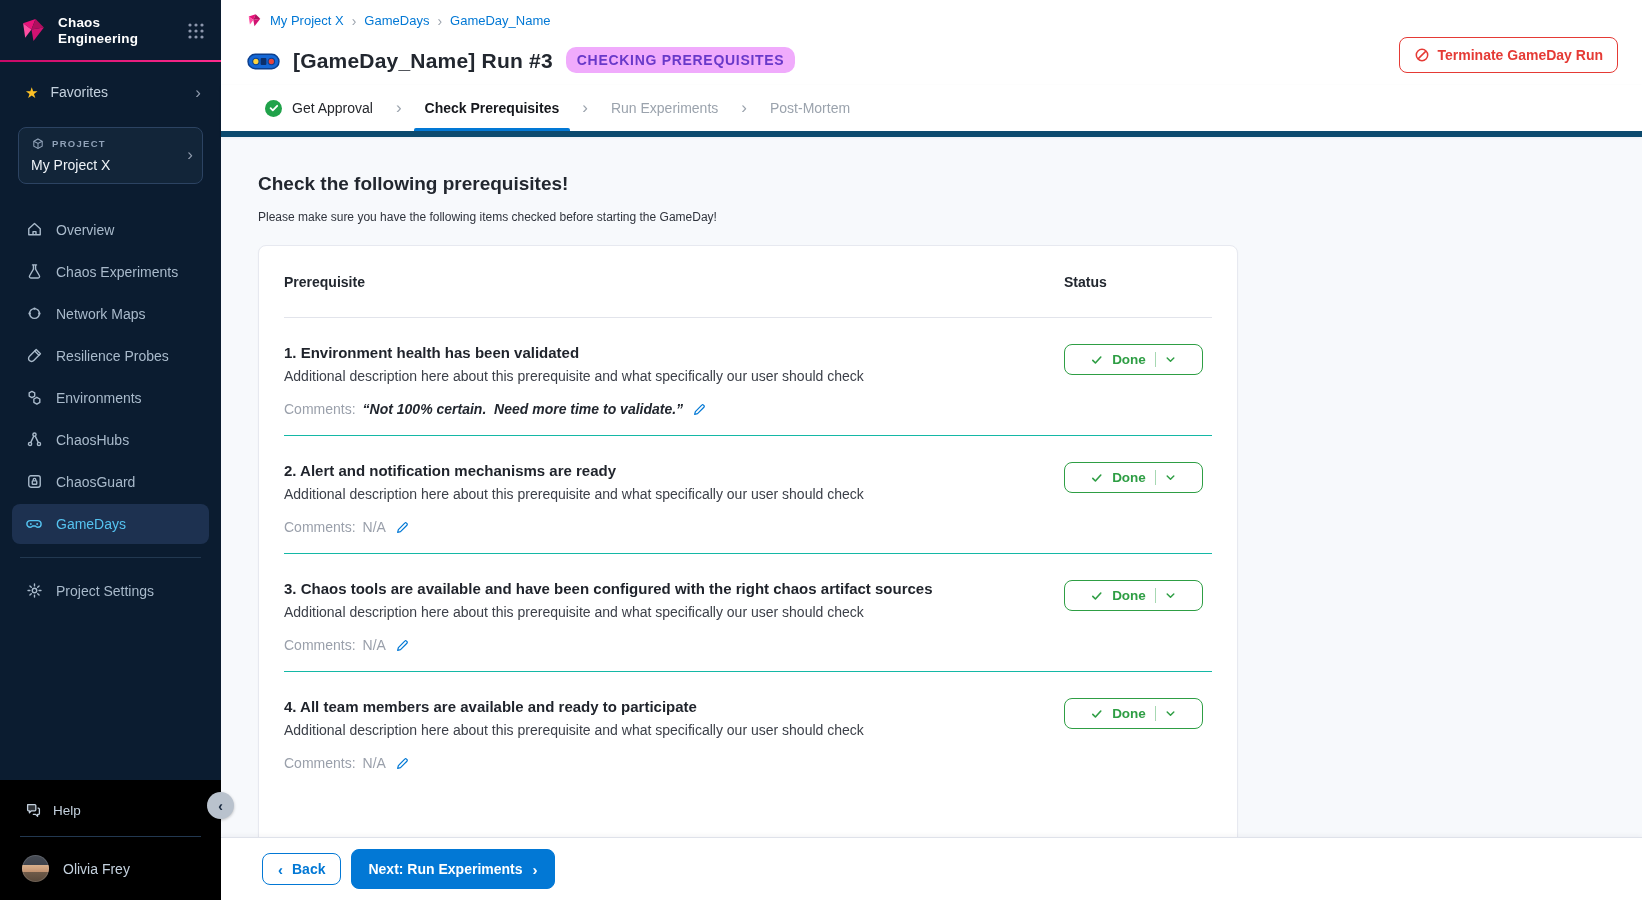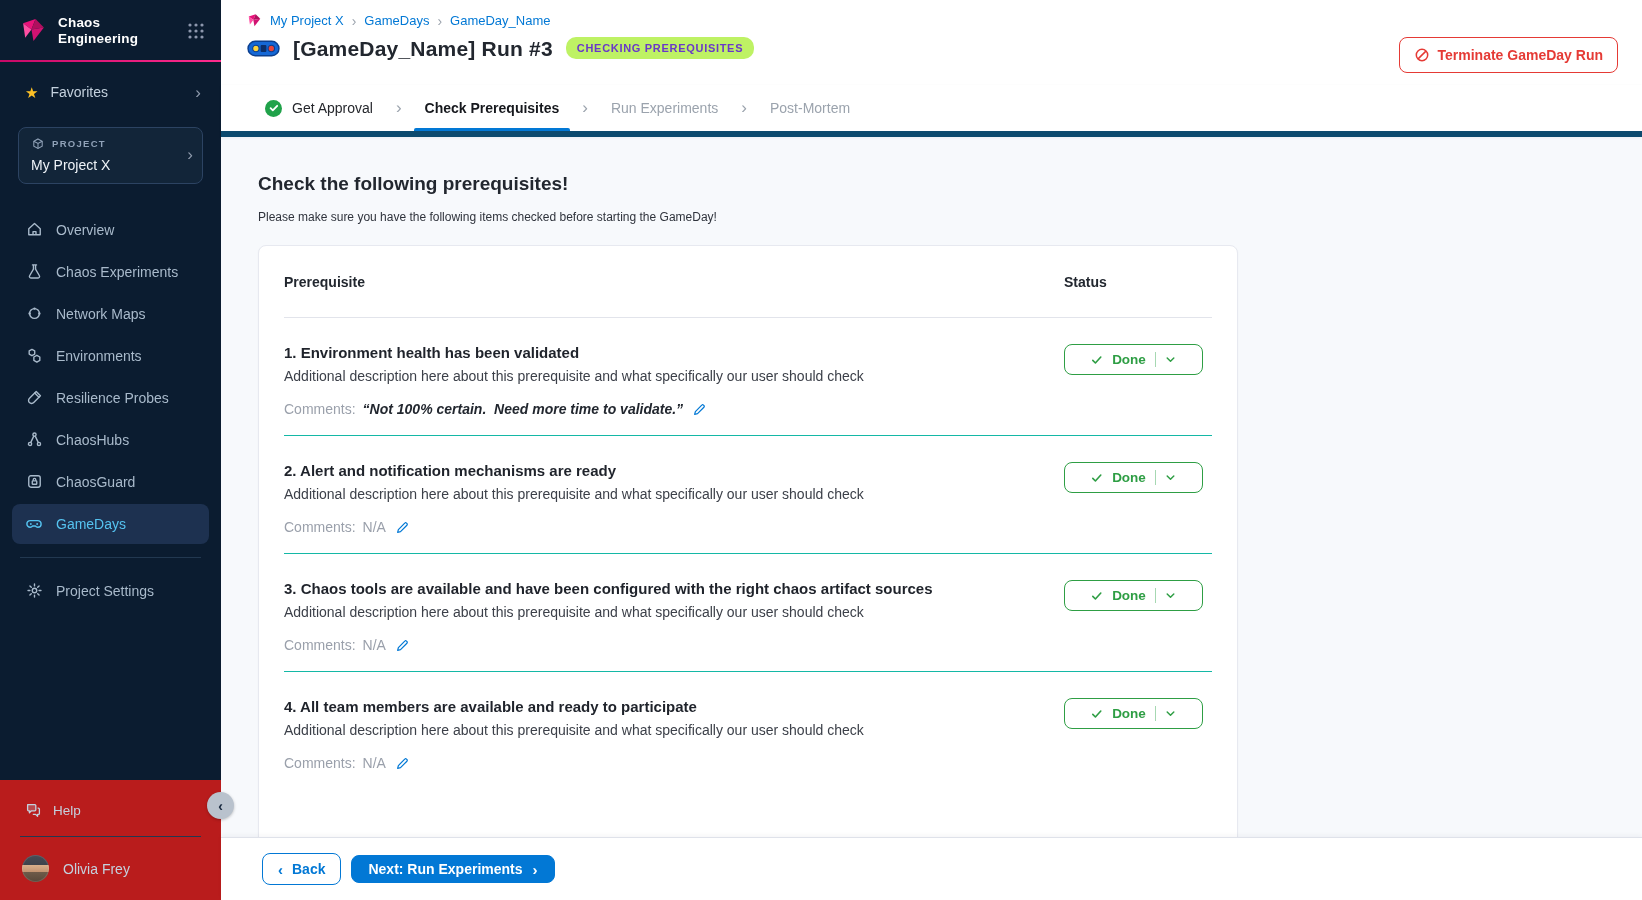--- a/index.html
+++ b/index.html
@@ -36,21 +36,21 @@
 
   nav { display:block; padding-top:10px; }
   .nav-item {
     display:flex; align-items:center; gap:13px; height:40px; margin:2px 12px;
     padding:0 13px; border-radius:8px; font-size:14px; color:#a9bacb; cursor:pointer;
   }
   .nav-item .nav-ic { display:flex; width:18px; justify-content:center; }
   .nav-item.active { background:#1d3150; color:#55c3f0; }
   .side-divider { height:1px; background:#223850; margin:13px 20px; }
 
-  .sidebar-bottom { position:absolute; left:0; right:0; bottom:0; background:#b91c1c; padding:16px 0 14px; }
+  .sidebar-bottom { position:absolute; left:0; right:0; bottom:0; background:#000000; padding:16px 0 14px; }
   .help-row { display:flex; align-items:center; gap:12px; padding:6px 25px 18px; font-size:13.5px; color:#c4d1de; cursor:pointer; }
   .bottom-divider { height:1px; background:#223850; margin:0 20px 14px; }
   .user-row { display:flex; align-items:center; gap:14px; padding:4px 22px; cursor:pointer; }
   .avatar {
     width:27px; height:27px; border-radius:50%;
     background:linear-gradient(180deg,#474c55 0%,#3e434c 36%,#d8b18d 36%,#c29270 64%,#6e5a49 64%,#57483a 100%);
     box-shadow:inset 0 0 0 1px rgba(255,255,255,.12);
   }
   .user-name { font-size:14px; color:#c4d1de; }
   .collapse-handle {
@@ -59,24 +59,24 @@
     font-size:14px; font-weight:700; z-index:6; cursor:pointer; box-shadow:0 1px 3px rgba(0,0,0,.25);
   }
 
   
   .main { flex:1; min-width:0; display:flex; flex-direction:column; background:#f7f9fc; position:relative; }
 
   header { background:#fff; height:85px; padding:13px 24px 0 26px; }
   .crumbs { display:flex; align-items:center; gap:8px; font-size:13px; }
   .crumbs .crumb { color:#0278d5; text-decoration:none; cursor:pointer; }
   .crumb-sep { color:#9ba3ad; font-size:14px; line-height:1; }
-  .title-row { display:flex; align-items:flex-start; gap:13px; margin-top:9px; }
+  .title-row { display:flex; align-items:flex-end; gap:13px; margin-top:9px; }
   .page-title { margin:0; font-size:21px; font-weight:700; color:#22272f; letter-spacing:.2px; }
   .status-badge {
-    background:#bef264; color:#6938c9; font-size:11px; font-weight:700;
+    background:#f0abfc; color:#6938c9; font-size:14px; font-weight:700;
     letter-spacing:.7px; padding:5px 11px; border-radius:10px; white-space:nowrap;
   }
   .terminate-btn {
     margin-left:auto; display:flex; align-items:center; gap:8px; height:36px; padding:0 14px;
     background:#fff; border:1px solid #e53a35; color:#e53a35; border-radius:8px;
     font-family:inherit; font-size:14px; font-weight:700; cursor:pointer;
   }
 
   .tabbar {
     background:#fff; height:52px; display:flex; align-items:stretch; padding-left:28px;
@@ -123,21 +123,21 @@
     height:63px; background:#fff; border-top:1px solid #dfe2ea;
     display:flex; align-items:center; gap:10px; padding-left:41px; position:relative; z-index:3;
     box-shadow:0 -2px 4px rgba(20,30,50,.04);
   }
   .back-btn {
     display:flex; align-items:center; gap:9px; height:32px; padding:0 15px;
     background:#fff; border:1px solid #0278d5; color:#0278d5; border-radius:8px;
     font-family:inherit; font-size:14px; font-weight:700; cursor:pointer;
   }
   .next-btn {
-    display:flex; align-items:center; gap:10px; height:28px; padding:8px 16px;
+    display:flex; align-items:center; gap:10px; height:40px; padding:8px 16px;
     background:#0278d5; border:1px solid #0278d5; color:#fff; border-radius:8px;
     font-family:inherit; font-size:14px; font-weight:700; cursor:pointer;
   }
   .btn-chev { font-size:15px; line-height:1; font-weight:700; }
 </style>
 </head>
 <body>
 
 <div class="app">
 
@@ -211,35 +211,35 @@
             <circle cx="8" cy="8" r="4.6"></circle>
             <circle cx="8" cy="3.4" r="1.1" fill="currentColor" stroke="none"></circle>
             <circle cx="3.4" cy="8" r="1.1" fill="currentColor" stroke="none"></circle>
             <circle cx="12.6" cy="8" r="1.1" fill="currentColor" stroke="none"></circle>
           </svg>
         </span>
         <span>Network Maps</span>
       </div>
       <div class="nav-item">
         <span class="nav-ic">
+          <svg width="17" height="17" viewBox="0 0 16 16" fill="none" stroke="currentColor" stroke-width="1.3" stroke-linecap="round" stroke-linejoin="round">
+            <path d="M9.6 2.4l4 4-6.3 6.3a2.83 2.83 0 1 1-4-4z"></path>
+              <path d="M8.2 3.8l4 4"></path>
+          </svg>
+        </span>
+        <span>Resilience Probes</span>
+      </div>
+      <div class="nav-item">
+        <span class="nav-ic">
           <svg width="17" height="17" viewBox="0 0 16 16" fill="none" stroke="currentColor" stroke-width="1.3" stroke-linejoin="round">
             <path d="M5.6 2.2l2.6 1.5v3L5.6 8.2 3 6.7v-3z"></path>
             <path d="M10.2 7.8l2.8 1.6v3.2l-2.8 1.6-2.8-1.6V9.4z"></path>
           </svg>
         </span>
         <span>Environments</span>
-      </div>
-      <div class="nav-item">
-        <span class="nav-ic">
-          <svg width="17" height="17" viewBox="0 0 16 16" fill="none" stroke="currentColor" stroke-width="1.3" stroke-linecap="round" stroke-linejoin="round">
-            <path d="M9.6 2.4l4 4-6.3 6.3a2.83 2.83 0 1 1-4-4z"></path>
-              <path d="M8.2 3.8l4 4"></path>
-          </svg>
-        </span>
-        <span>Resilience Probes</span>
       </div>
       <div class="nav-item">
         <span class="nav-ic">
           <svg width="17" height="17" viewBox="0 0 16 16" fill="none" stroke="currentColor" stroke-width="1.3">
             <circle cx="8" cy="3.4" r="1.5"></circle>
               <circle cx="3.8" cy="12.2" r="1.5"></circle>
               <circle cx="12.2" cy="12.2" r="1.5"></circle>
             <path d="M7.3 4.8L4.4 10.9M8.7 4.8l2.9 6.1"></path>
           </svg>
         </span>

